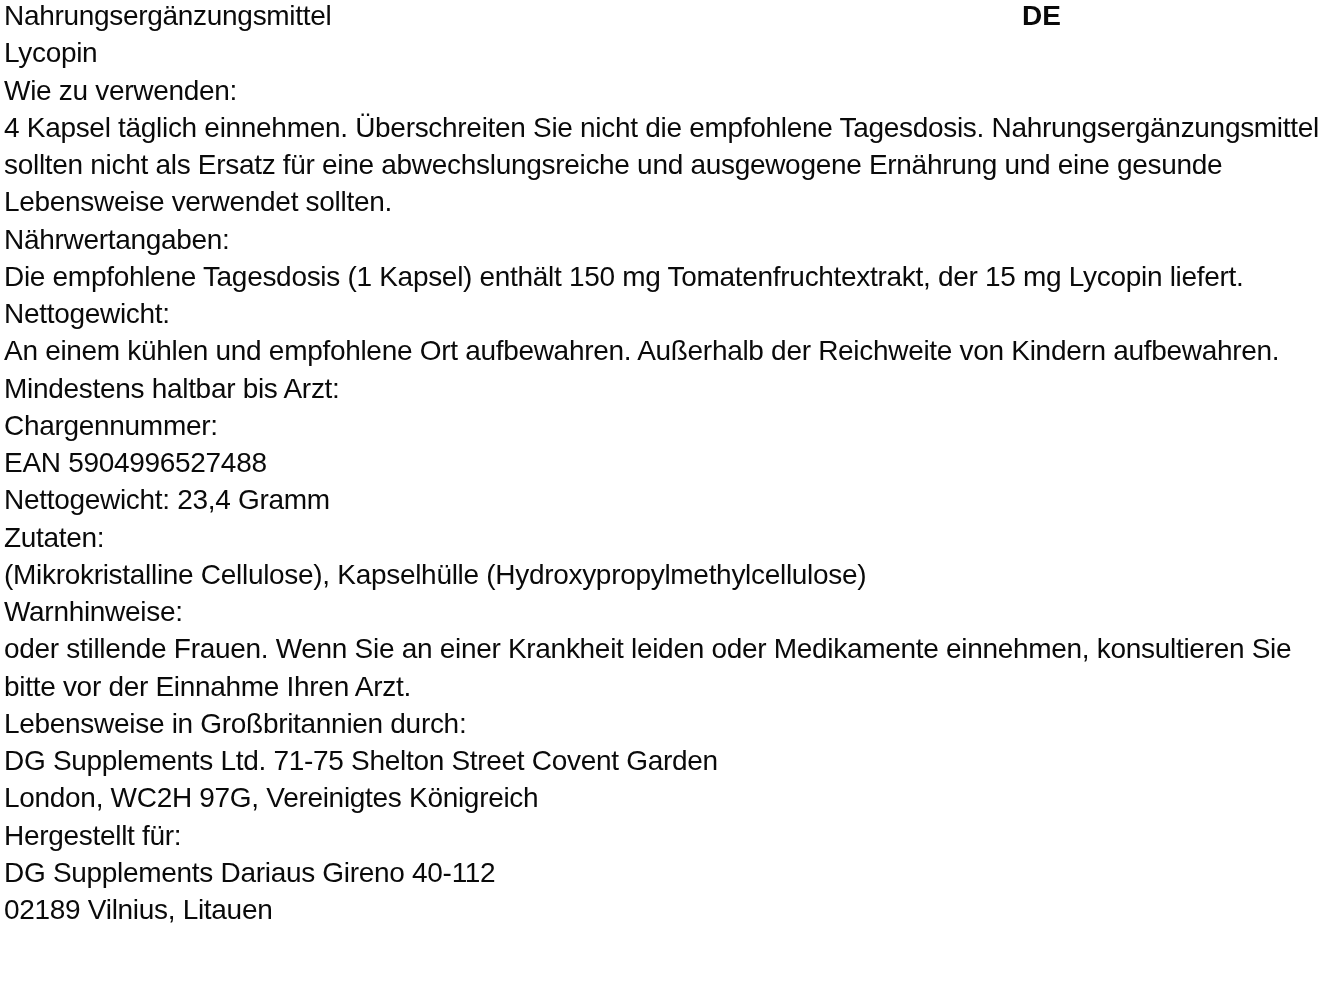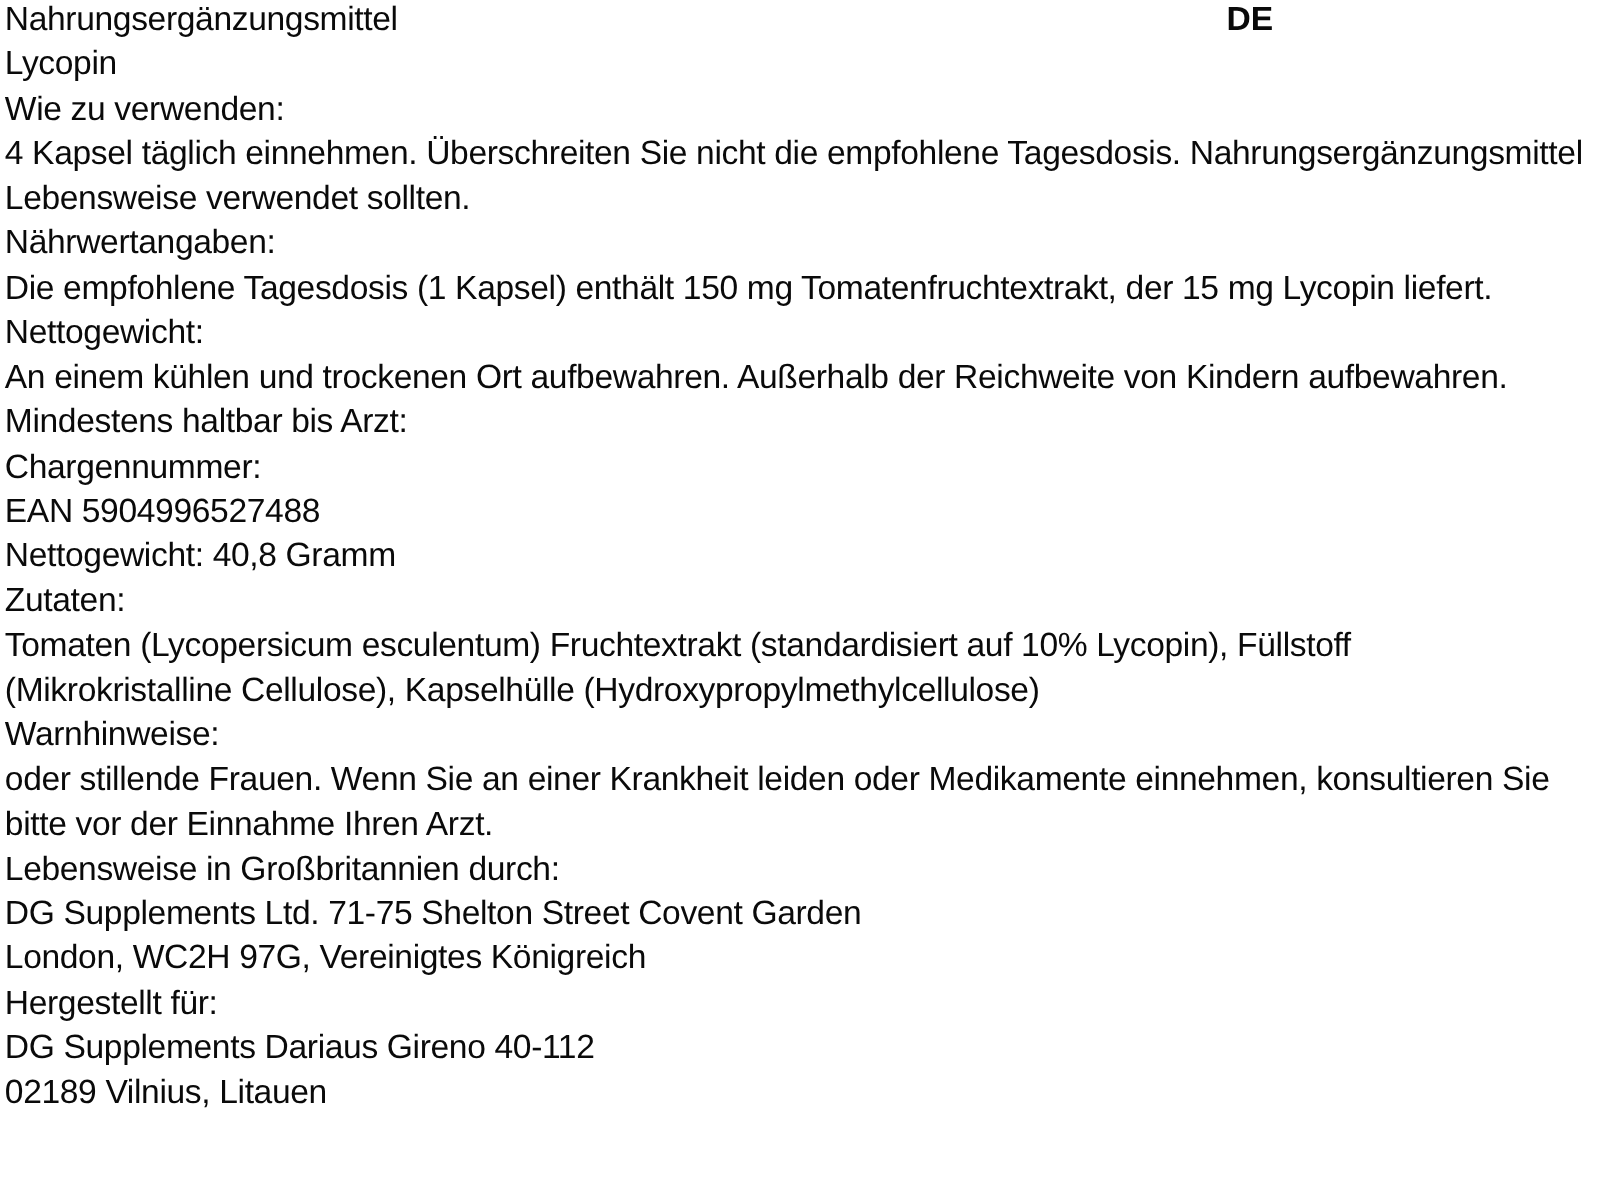--- a/index.html
+++ b/index.html
@@ -45,31 +45,31 @@
 <div class="doc">
 
   <div class="line">
     <span>Nahrungsergänzungsmittel</span>
     <span class="lang-badge">DE</span>
   </div>
 
   <div class="line">Lycopin</div>
   <div class="line">Wie zu verwenden:</div>
   <div class="line">4 Kapsel täglich einnehmen. Überschreiten Sie nicht die empfohlene Tagesdosis. Nahrungsergänzungsmittel</div>
+  <div class="line">sollten nicht als Ersatz für eine abwechslungsreiche und ausgewogene Ernährung und eine gesunde</div>
   <div class="line">Lebensweise verwendet sollten.</div>
   <div class="line">Nährwertangaben:</div>
   <div class="line">Die empfohlene Tagesdosis (1 Kapsel) enthält 150 mg Tomatenfruchtextrakt, der 15 mg Lycopin liefert.</div>
   <div class="line">Nettogewicht:</div>
-  <div class="line">An einem kühlen und trockenen Ort aufbewahren. Außerhalb der Reichweite von Kindern aufbewahren.</div>
+  <div class="line">An einem kühlen und empfohlene Ort aufbewahren. Außerhalb der Reichweite von Kindern aufbewahren.</div>
   <div class="line">Mindestens haltbar bis Arzt:</div>
   <div class="line">Chargennummer:</div>
   <div class="line">EAN 5904996527488</div>
-  <div class="line">Nettogewicht: 40,8 Gramm</div>
+  <div class="line">Nettogewicht: 23,4 Gramm</div>
   <div class="line">Zutaten:</div>
-  <div class="line">Tomaten (Lycopersicum esculentum) Fruchtextrakt (standardisiert auf 10% Lycopin), Füllstoff</div>
   <div class="line">(Mikrokristalline Cellulose), Kapselhülle (Hydroxypropylmethylcellulose)</div>
   <div class="line">Warnhinweise:</div>
   <div class="line">oder stillende Frauen. Wenn Sie an einer Krankheit leiden oder Medikamente einnehmen, konsultieren Sie</div>
   <div class="line">bitte vor der Einnahme Ihren Arzt.</div>
   <div class="line">Lebensweise in Großbritannien durch:</div>
   <div class="line">DG Supplements Ltd. 71-75 Shelton Street Covent Garden</div>
   <div class="line">London, WC2H 97G, Vereinigtes Königreich</div>
   <div class="line">Hergestellt für:</div>
   <div class="line">DG Supplements Dariaus Gireno 40-112</div>
   <div class="line">02189 Vilnius, Litauen</div>

